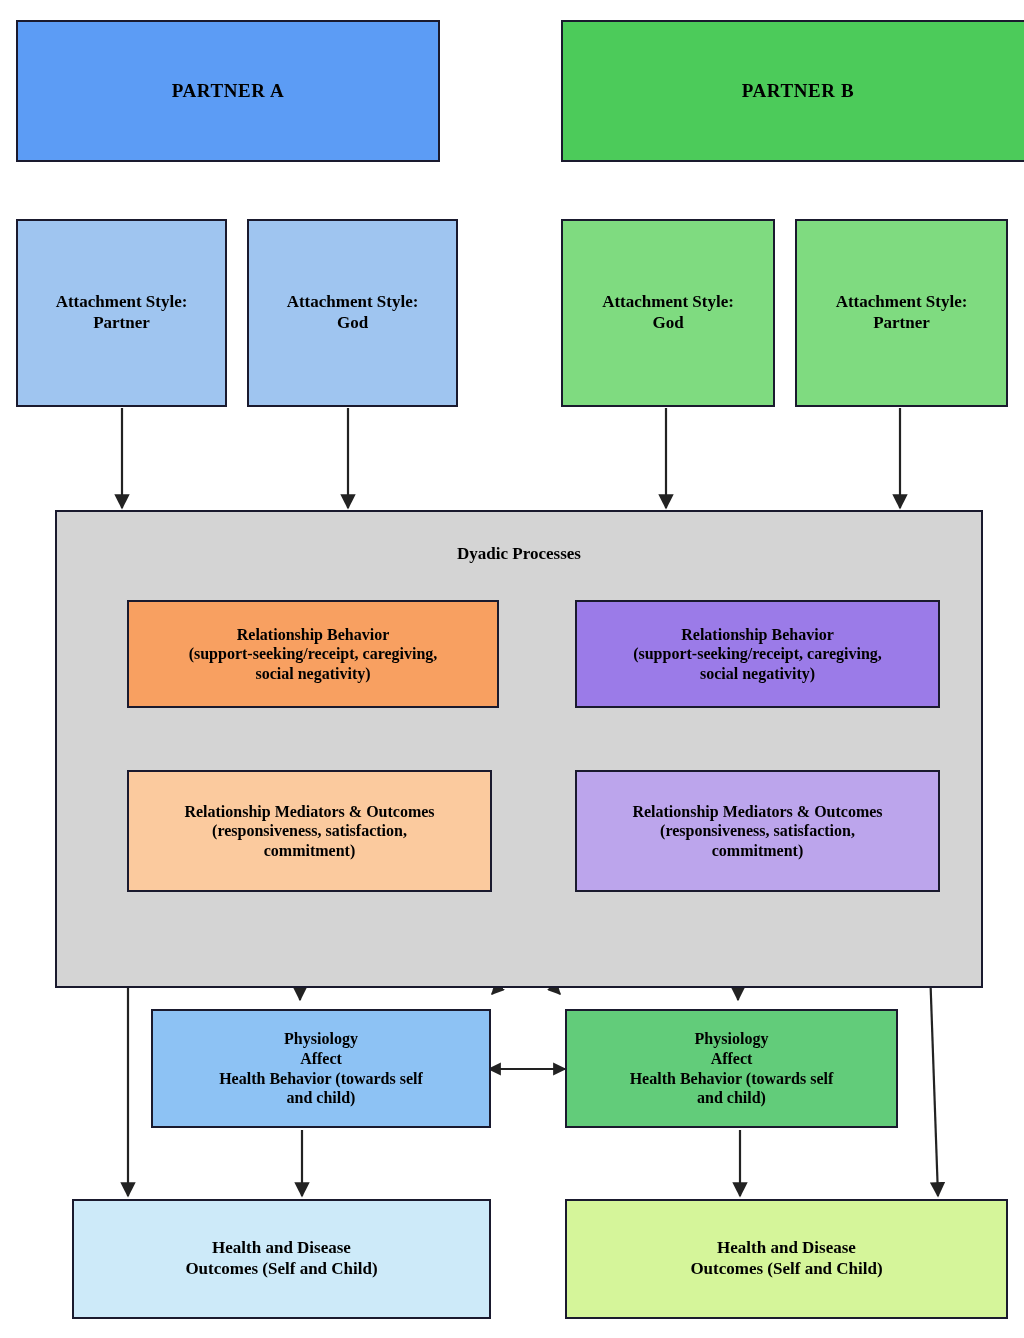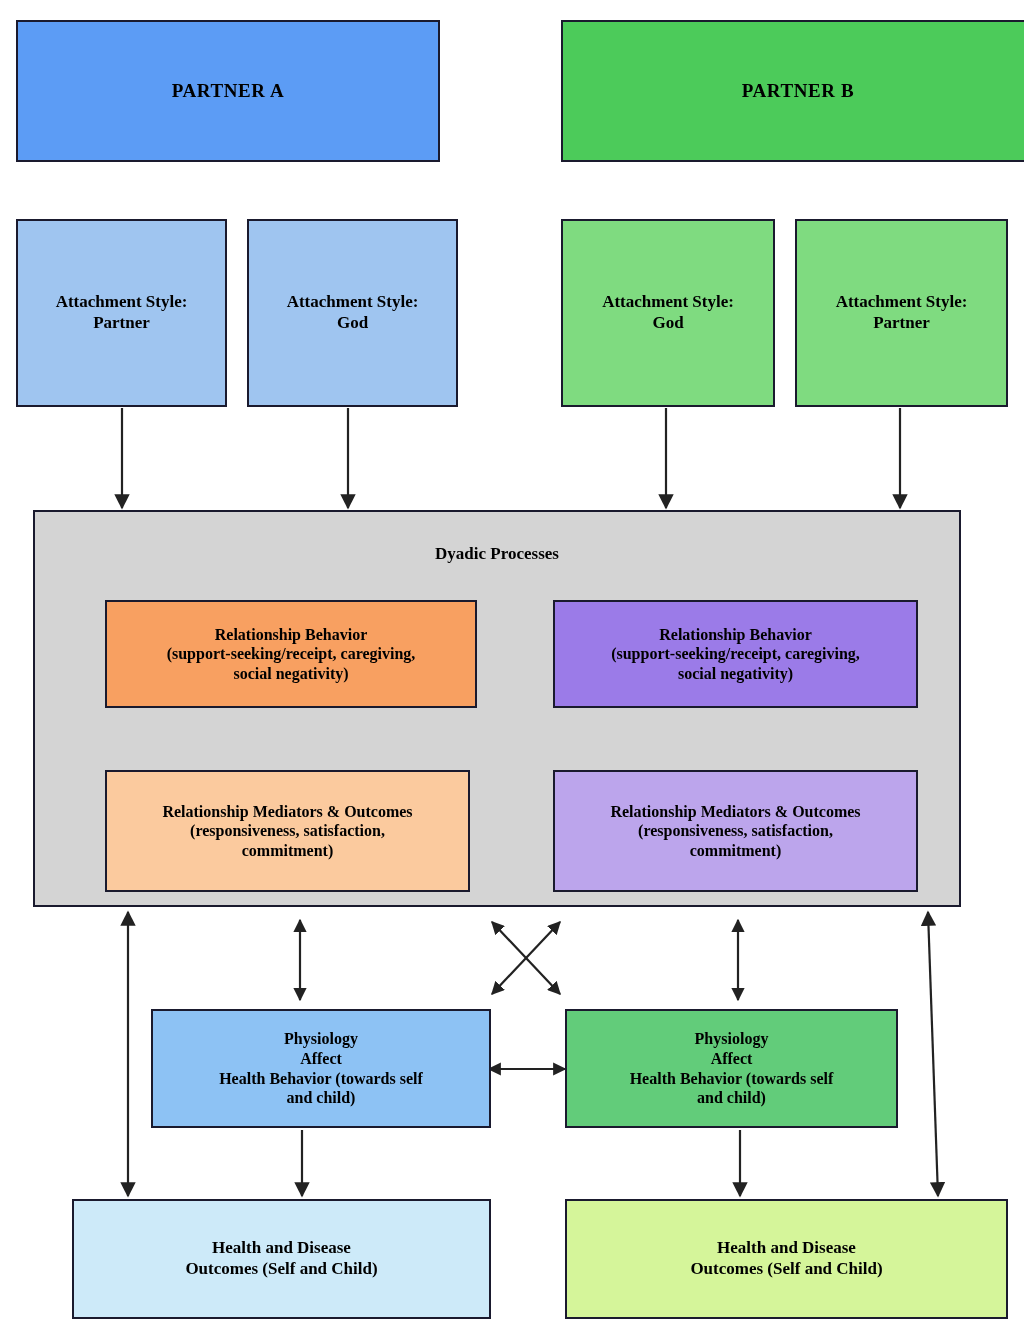--- a/index.html
+++ b/index.html
@@ -39,21 +39,21 @@
 
   
   #att-a-partner { left: 16px;  top: 219px; width: 211px; height: 188px; background: #9fc5f0; font-size: 17px; }
   #att-a-god     { left: 247px; top: 219px; width: 211px; height: 188px; background: #9fc5f0; font-size: 17px; }
   #att-b-god     { left: 561px; top: 219px; width: 214px; height: 188px; background: #7fdb80; font-size: 17px; }
   #att-b-partner { left: 795px; top: 219px; width: 213px; height: 188px; background: #7fdb80; font-size: 17px; }
 
   
   #dyadic {
     position: absolute;
-    left: 33px; top: 510px; width: 928px; height: 397px;
+    left: 55px; top: 510px; width: 928px; height: 478px;
     box-sizing: border-box;
     background: #d4d4d4;
     border: 2px solid #1a1a2e;
   }
   #dyadic-title {
     position: absolute;
     left: 0; right: 0; top: 32px;
     text-align: center;
     font-size: 17px;
     font-weight: bold;

